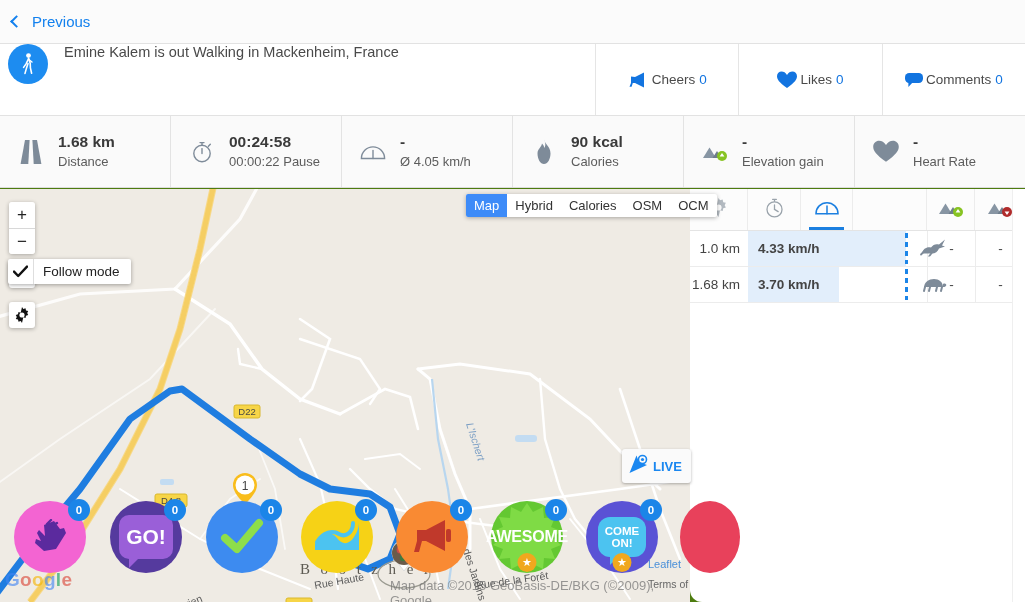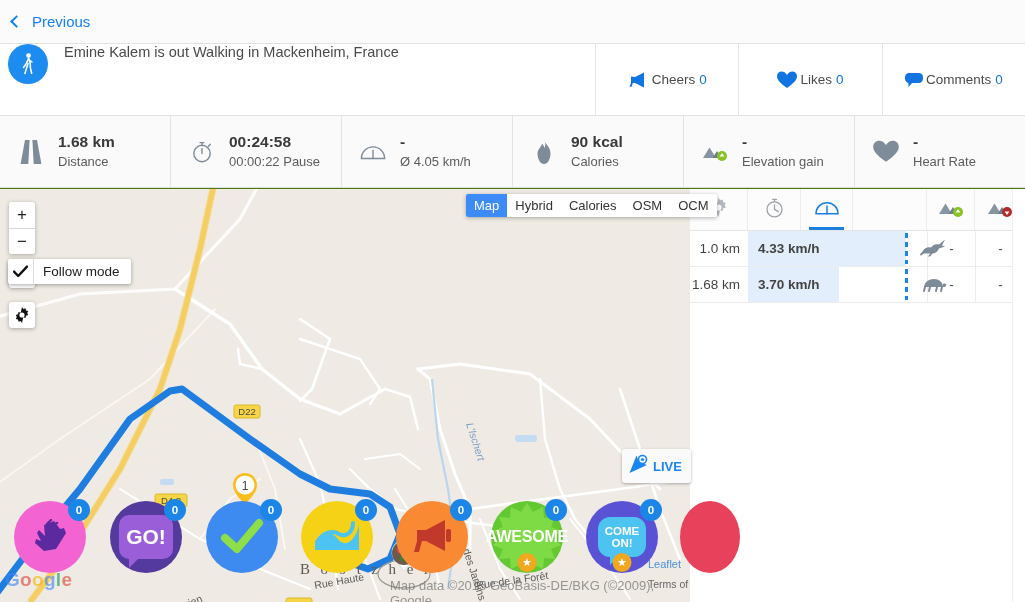--- a/index.html
+++ b/index.html
@@ -120,21 +120,21 @@
     z-index: 7; }
   .sticker { position: absolute; top: 6px; width: 72px; height: 72px; border-radius: 50%;
     display: flex; align-items: center; justify-content: center; cursor: pointer; }
   .sticker .badge { position: absolute; right: -4px; top: -2px; width: 22px; height: 22px;
     border-radius: 50%; background: #1b85e8; color: #fff; font-size: 11.5px;
     font-weight: bold; display: flex; align-items: center; justify-content: center; }
   .sticker .txt { color: #fff; font-weight: bold; text-align: center; line-height: 1.05; }
 
   
   .panel { position: absolute; left: 690px; top: 189px; width: 335px; height: 413px;
-    background: #fff; }
+    background: #fff; border-radius: 12px; }
   .panel-head { display: flex; height: 42px; border-bottom: 1px solid #e4e4e4;
     background: #fcfcfc; }
   .ph { display: flex; align-items: center; justify-content: center;
     border-right: 1px solid #ececec; position: relative; cursor: pointer; color: #9aa3ab; }
   .ph.active { color: #1b7fe0; }
   .ph.active::after { content: ""; position: absolute; left: 8px; right: 8px; bottom: 0;
     height: 3px; background: #1b7fe0; }
   .ph-gear   { flex: 0 0 58px; }
   .ph-time   { flex: 0 0 53px; }
   .ph-speed  { flex: 0 0 52px; }

